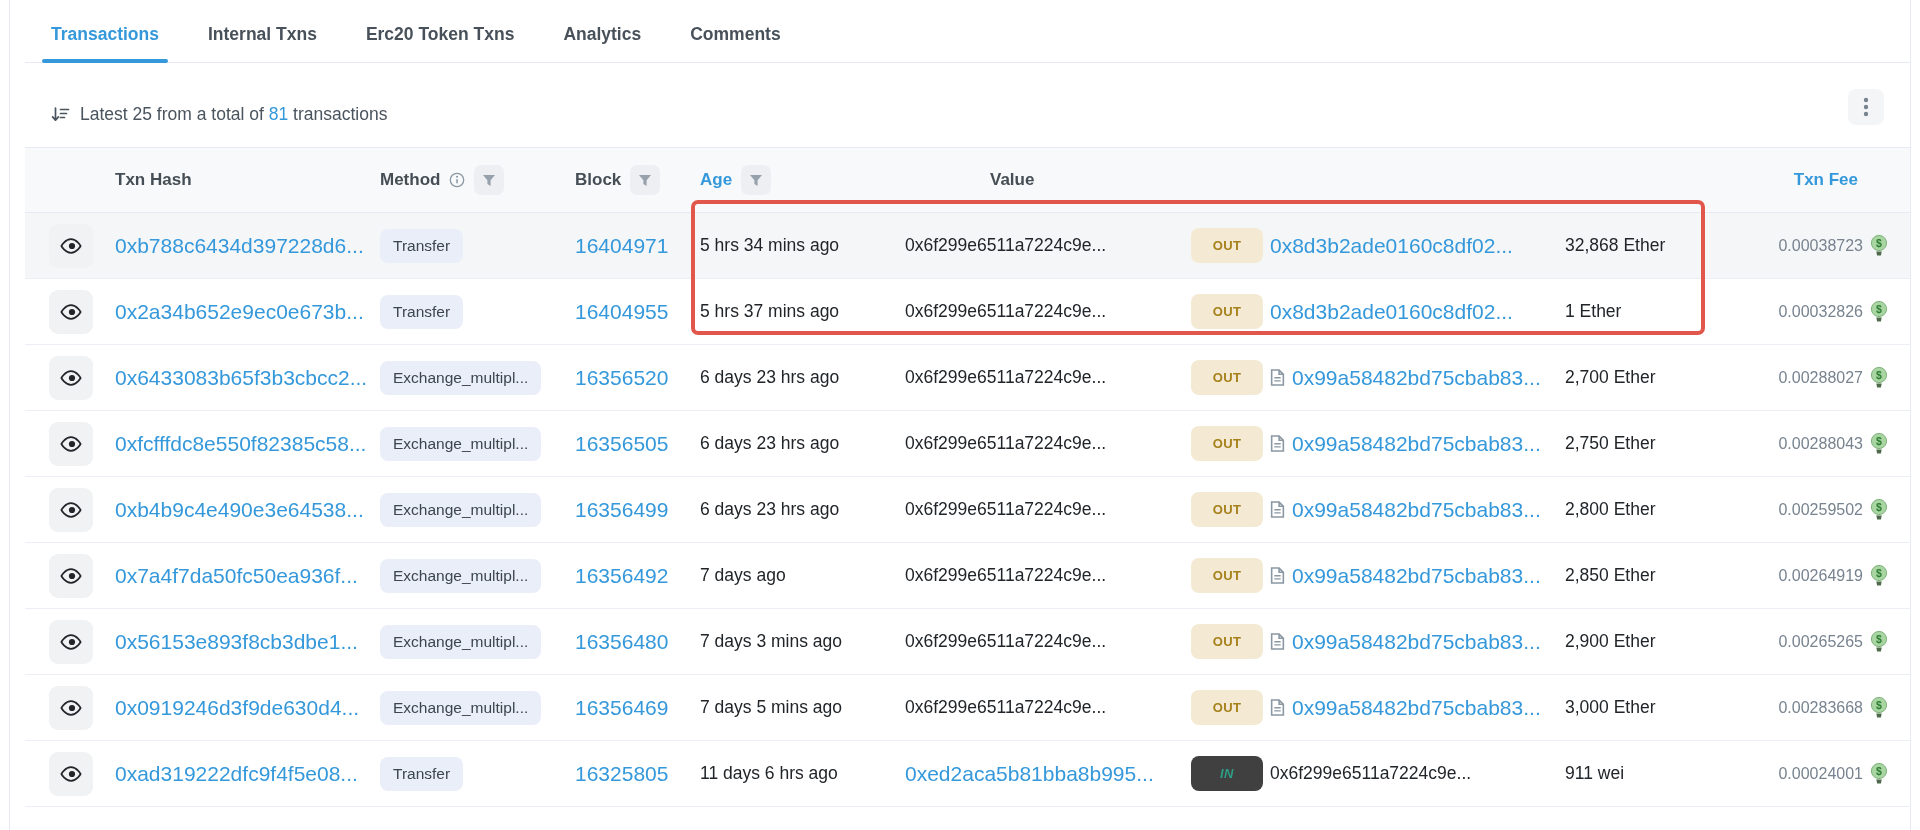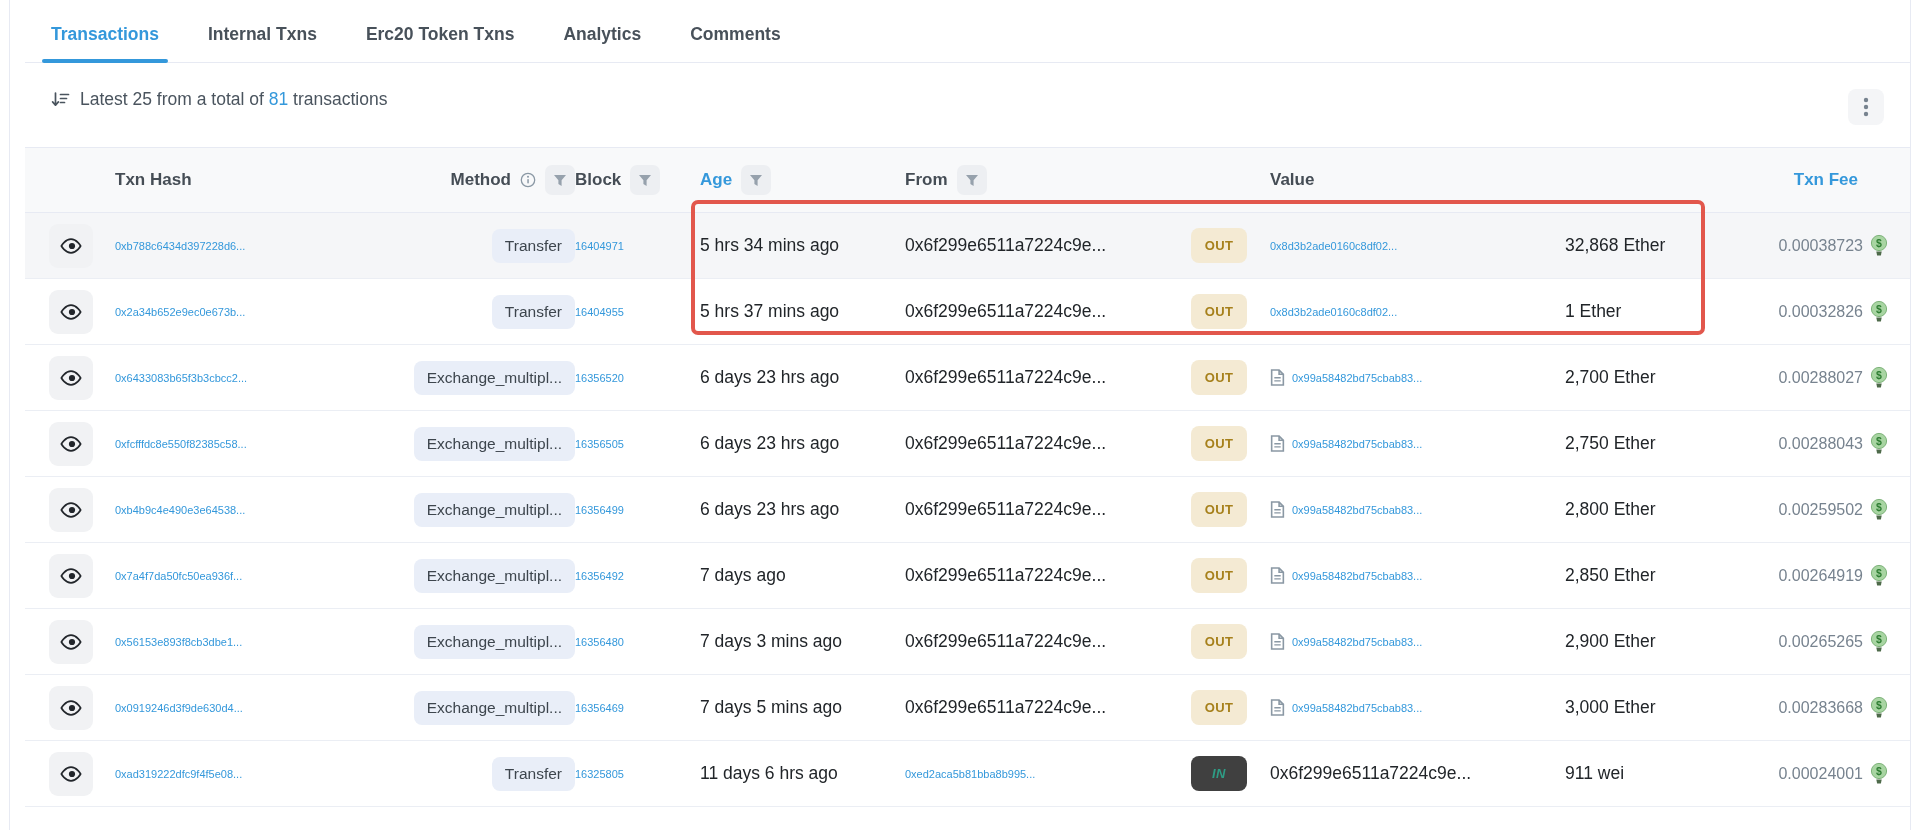--- a/index.html
+++ b/index.html
@@ -34,65 +34,65 @@
     font-size:17.5px;font-weight:700;color:#48515a;padding:4px 0 17px 0;
     position:relative;cursor:pointer;white-space:nowrap;
   }
   .tab.active{color:var(--accent);}
   .tab.active::after{
     content:"";position:absolute;left:-9px;right:-9px;bottom:-1px;height:4px;
     background:var(--accent);border-radius:3px;
   }
   
   .toolbar{
-    display:flex;align-items:flex-start;justify-content:space-between;
+    display:flex;align-items:flex-end;justify-content:space-between;
     padding:26px 26px 22px 26px;
   }
   .toolbar-left{display:flex;align-items:center;gap:10px;font-size:17.5px;color:var(--text-mid);}
   .toolbar-left a{color:var(--accent);text-decoration:none;}
   .kebab-btn{
     width:36px;height:36px;border:none;border-radius:8px;background:#f4f5f7;
     display:flex;align-items:center;justify-content:center;cursor:pointer;
   }
   
   .table{position:relative;}
   .tr{display:flex;align-items:center;height:66px;padding-left:20px;border-bottom:1px solid #ebeef4;}
   .thead{
     background:var(--header-bg);border-top:1px solid var(--border);border-bottom:1px solid var(--border);
     font-weight:700;color:#454d55;font-size:17px;
   }
   .thead .th{display:flex;align-items:center;gap:9px;}
   .tr.hovered{background:var(--hover-bg);}
   .td,.th{display:flex;align-items:center;overflow:hidden;white-space:nowrap;}
   .c-eye{width:70px;justify-content:flex-start;padding-left:4px;}
   .c-hash{width:265px;}
-  .c-method{width:195px;justify-content:flex-end;}
+  .c-method{width:195px;}
   .c-block{width:125px;}
   .c-age{width:205px;}
   .c-from{width:280px;}
   .c-dir{width:85px;padding-left:6px;}
   .c-to{width:295px;gap:7px;}
   .c-value{width:160px;}
   .c-fee{flex:1;justify-content:flex-end;padding-right:22px;gap:7px;}
   .thead .c-fee{padding-right:52px;}
   a{color:var(--accent);text-decoration:none;}
   .cell-text{font-size:17.5px;color:var(--text-dark);}
   .addr{font-size:17.5px;overflow:hidden;text-overflow:ellipsis;}
-  .link{font-size:11px;text-align:right;}
+  .link{font-size:21px;text-align:right;}
   .fee-text{font-size:16px;color:var(--text-fee);}
   .hdr-blue{color:var(--accent);cursor:pointer;}
   
   .badge-method{
     background:#e9eef8;color:#3d454d;font-size:15.5px;
     padding:8px 13px;border-radius:8px;max-width:175px;overflow:hidden;
     text-overflow:ellipsis;white-space:nowrap;
   }
   .badge-dir{
     font-size:13px;font-weight:700;letter-spacing:.4px;border-radius:8px;
-    padding:0;width:56px;height:35px;display:flex;align-items:center;justify-content:center;
+    padding:0;width:72px;height:35px;display:flex;align-items:center;justify-content:center;
   }
   .badge-out{background:#f4ead3;color:#a6801b;}
   .badge-in{background:#404040;color:#2e9c85;font-style:italic;}
   
   .eye-btn{
     width:44px;height:44px;border:none;border-radius:9px;background:#f1f2f4;
     display:flex;align-items:center;justify-content:center;cursor:pointer;
   }
   .filter-btn{
     width:30px;height:30px;border:none;border-radius:7px;background:#edeff2;
@@ -213,30 +213,20 @@
       <div class="th c-age">
         <span class="hdr-blue">Age</span>
         <button class="filter-btn">
           <span class="icon">
               <svg width="14" height="13" viewBox="0 0 14 13">
                 <use href="#ic-funnel"></use>
               </svg>
             </span>
         </button>
       </div>
-      <div class="th c-from">
-        <span>From</span>
-        <button class="filter-btn">
-          <span class="icon">
-              <svg width="14" height="13" viewBox="0 0 14 13">
-                <use href="#ic-funnel"></use>
-              </svg>
-            </span>
-        </button>
-      </div>
       <div class="th c-dir"></div>
       <div class="th c-value">
           <span>Value</span>
         </div>
       <div class="th c-fee">
           <span class="hdr-blue">Txn Fee</span>
         </div>
     </div>
 
     <div class="tr hovered">

